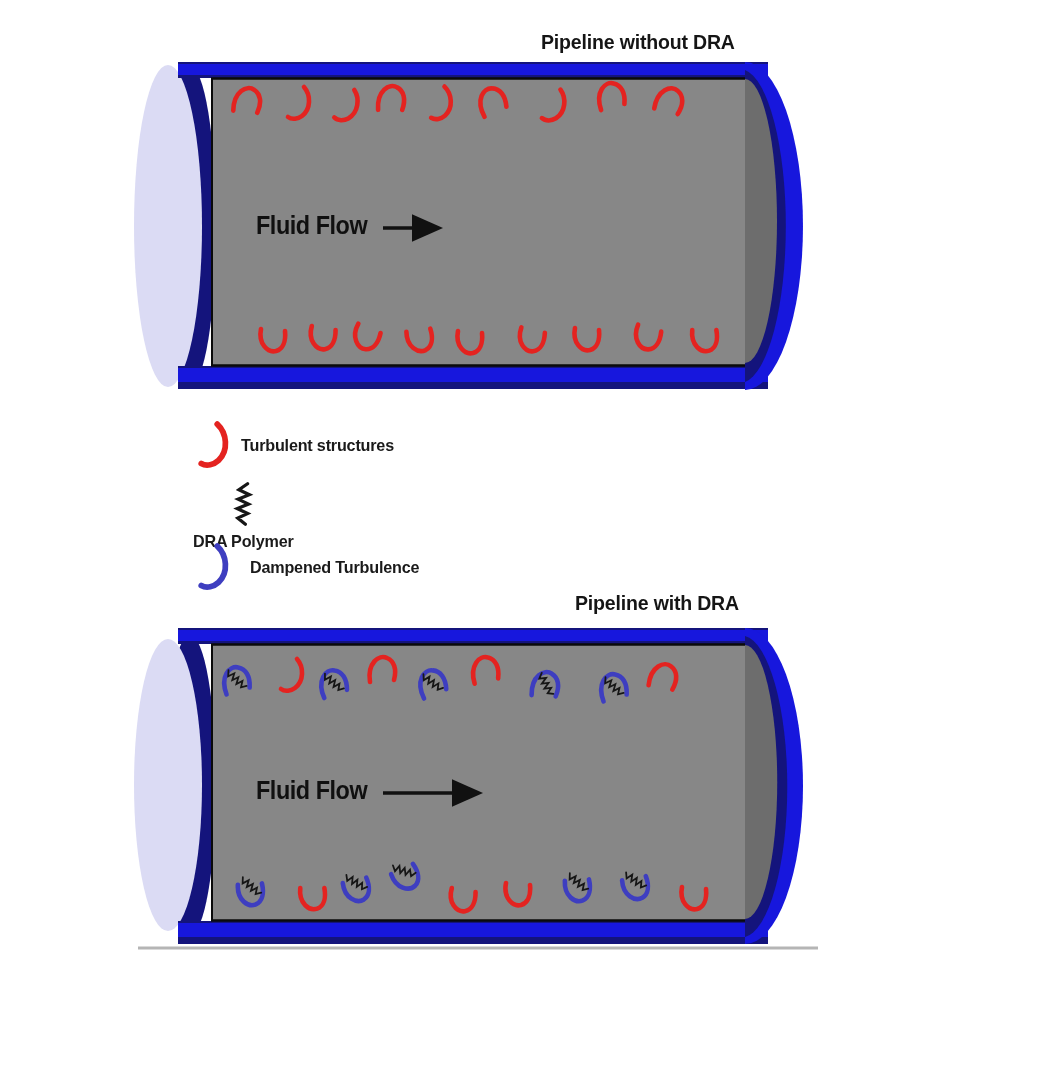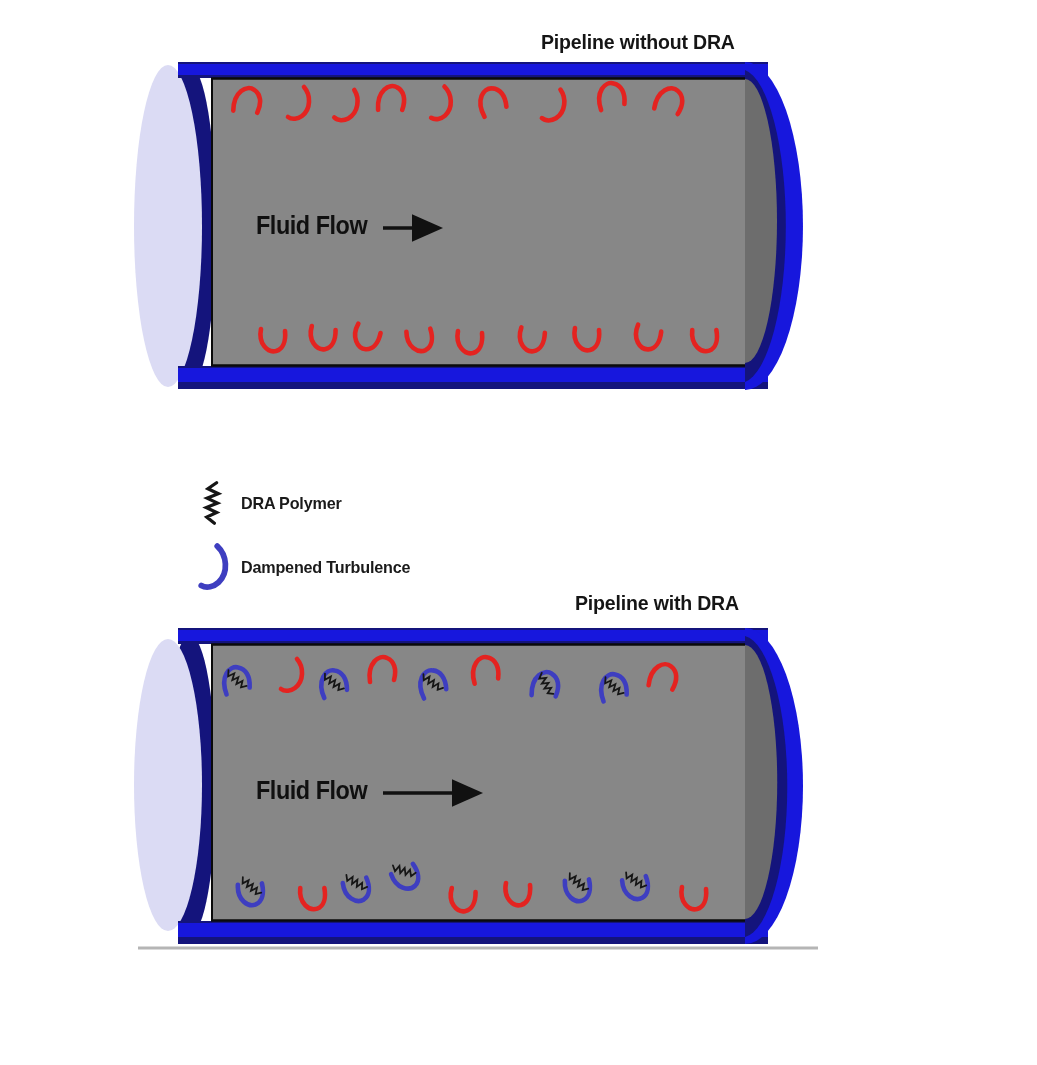--- a/index.html
+++ b/index.html
@@ -9,21 +9,21 @@
   .title{position:absolute;font-weight:bold;font-size:21px;color:#151515;white-space:nowrap;
          transform:scaleX(0.93);transform-origin:left top;letter-spacing:-0.2px;}
   .t1{left:541px;top:30px;}
   .t2{left:575px;top:591px;}
   .flow{position:absolute;font-weight:bold;font-size:26px;color:#101010;white-space:nowrap;
         transform:scaleX(0.90);transform-origin:left top;letter-spacing:-0.5px;}
   .f1{left:256px;top:210px;}
   .f2{left:256px;top:775px;}
   .legend{position:absolute;left:188px;top:418px;width:340px;height:180px;}
   .legend-row{position:absolute;left:0;display:flex;align-items:center;height:52px;}
-  .lr0{top:2px;}.lr1{top:60px;}.lr2{top:124px;}
+  .lr0{top:2px;}.lr1{top:60px;flex-direction:column;}.lr2{top:124px;gap:9px;}
   .licon{width:48px;height:54px;display:block;flex:0 0 48px;}
   .llabel{font-weight:bold;font-size:17px;color:#1a1a1a;white-space:nowrap;margin-left:5px;
           transform:scaleX(0.95);transform-origin:left center;letter-spacing:-0.2px;}
   .caption{position:absolute;top:993px;left:0;width:1037px;text-align:center;
            font-family:"Liberation Serif",serif;font-weight:bold;font-size:28px;color:#000;
            white-space:nowrap;letter-spacing:-0.3px;}
 </style>
 </head>
 <body>
 
@@ -198,20 +198,28 @@
 
     <line x1="138" y1="948" x2="818" y2="948" stroke="#b5b5b5" stroke-width="3"></line>
   </svg>
 
   <div class="title t1">Pipeline without DRA</div>
   <div class="title t2">Pipeline with DRA</div>
   <div class="flow f1">Fluid Flow</div>
   <div class="flow f2">Fluid Flow</div>
 
   <div class="legend">
+    <div class="legend-row lr0">
+      <span class="licon"><svg width="48" height="54" viewBox="-24 -27 48 54">
+            <g transform="translate(0 0) rotate(-6) scale(1.25)">
+              <path d="M 6 -17 C 13 -9 13 5 4 12 C 0 15 -6 16 -10 13" fill="none" stroke="#e42320" stroke-width="4.6" stroke-linecap="round"></path>
+            </g>
+          </svg></span>
+      <span class="llabel">Turbulent structures</span>
+    </div>
     <div class="legend-row lr1">
       <span class="licon"><svg width="48" height="54" viewBox="-24 -27 48 54">
             <g transform="translate(0 0) rotate(5) scale(1.35)">
               <path d="M 2 -16 L -4 -11 L 4 -8 L -4 -4 L 4 -1 L -4 3 L 4 6 L -3 10 L 3 14" fill="none" stroke="#161616" stroke-width="2.4" stroke-linecap="round" stroke-linejoin="miter"></path>
             </g>
           </svg></span>
       <span class="llabel">DRA Polymer</span>
     </div>
     <div class="legend-row lr2">
       <span class="licon"><svg width="48" height="54" viewBox="-24 -27 48 54">

